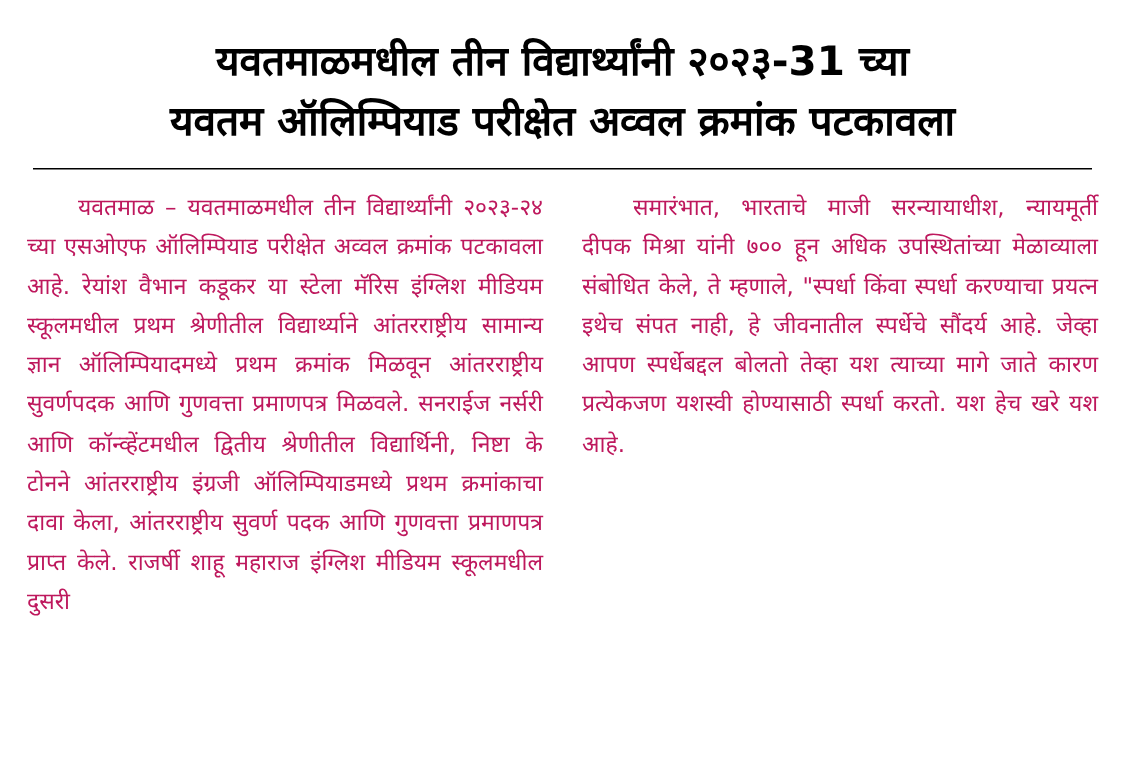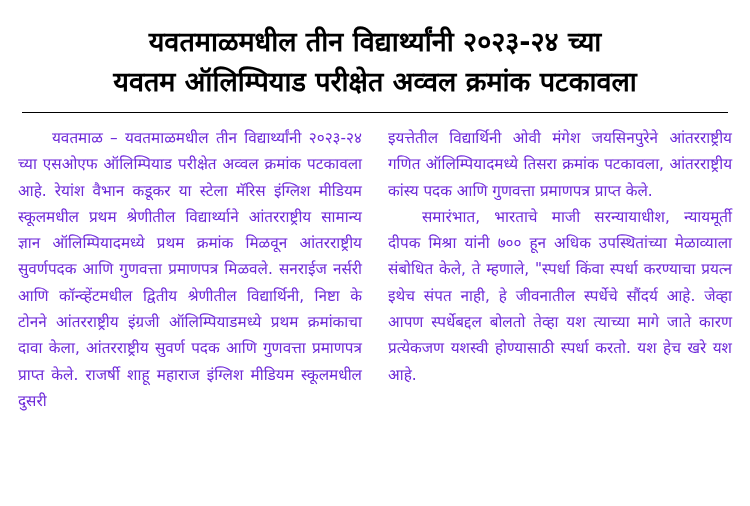--- a/index.html
+++ b/index.html
@@ -47,53 +47,52 @@
   }
   .col {
     flex: 1 1 0;
     min-width: 0;
   }
   .body-text {
     font-size: 15.3px;
     line-height: 1.72;
     text-align: justify;
     text-justify: inter-word;
-    color: #6d28d9;
+    color: #be185d;
   }
   .body-text p {
     margin: 0;
   }
   .body-text p + p {
     margin-top: 0px;
   }
   .indent {
     text-indent: 34px;
   }
 </style>
 </head>
 <body>
 
 <div class="page">
 
   <div class="headline">
-    <span class="hl-line">यवतमाळमधील तीन विद्यार्थ्यांनी २०२३-२४ च्या</span>
+    <span class="hl-line">यवतमाळमधील तीन विद्यार्थ्यांनी २०२३-31 च्या</span>
     <span class="hl-line">यवतम ऑलिम्पियाड परीक्षेत अव्वल क्रमांक पटकावला</span>
   </div>
 
   <hr class="rule">
 
   <div class="columns">
 
     <div class="col">
       <div class="body-text">
         <p class="indent">यवतमाळ – यवतमाळमधील तीन विद्यार्थ्यांनी २०२३-२४ च्या एसओएफ ऑलिम्पियाड परीक्षेत अव्वल क्रमांक पटकावला आहे. रेयांश वैभान कडूकर या स्टेला मॅरिस इंग्लिश मीडियम स्कूलमधील प्रथम श्रेणीतील विद्यार्थ्याने आंतरराष्ट्रीय सामान्य ज्ञान ऑलिम्पियादमध्ये प्रथम क्रमांक मिळवून आंतरराष्ट्रीय सुवर्णपदक आणि गुणवत्ता प्रमाणपत्र मिळवले. सनराईज नर्सरी आणि कॉन्व्हेंटमधील द्वितीय श्रेणीतील विद्यार्थिनी, निष्टा के टोनने आंतरराष्ट्रीय इंग्रजी ऑलिम्पियाडमध्ये प्रथम क्रमांकाचा दावा केला, आंतरराष्ट्रीय सुवर्ण पदक आणि गुणवत्ता प्रमाणपत्र प्राप्त केले. राजर्षी शाहू महाराज इंग्लिश मीडियम स्कूलमधील दुसरी</p>
       </div>
     </div>
 
     <div class="col">
       <div class="body-text">
-        <p>इयत्तेतील विद्यार्थिनी ओवी मंगेश जयसिनपुरेने आंतरराष्ट्रीय गणित ऑलिम्पियादमध्ये तिसरा क्रमांक पटकावला, आंतरराष्ट्रीय कांस्य पदक आणि गुणवत्ता प्रमाणपत्र प्राप्त केले.</p>
         <p class="indent">समारंभात, भारताचे माजी सरन्यायाधीश, न्यायमूर्ती दीपक मिश्रा यांनी ७०० हून अधिक उपस्थितांच्या मेळाव्याला संबोधित केले, ते म्हणाले, "स्पर्धा किंवा स्पर्धा करण्याचा प्रयत्न इथेच संपत नाही, हे जीवनातील स्पर्धेचे सौंदर्य आहे. जेव्हा आपण स्पर्धेबद्दल बोलतो तेव्हा यश त्याच्या मागे जाते कारण प्रत्येकजण यशस्वी होण्यासाठी स्पर्धा करतो. यश हेच खरे यश आहे.</p>
       </div>
     </div>
 
   </div>
 </div>
 
 </body></html>

